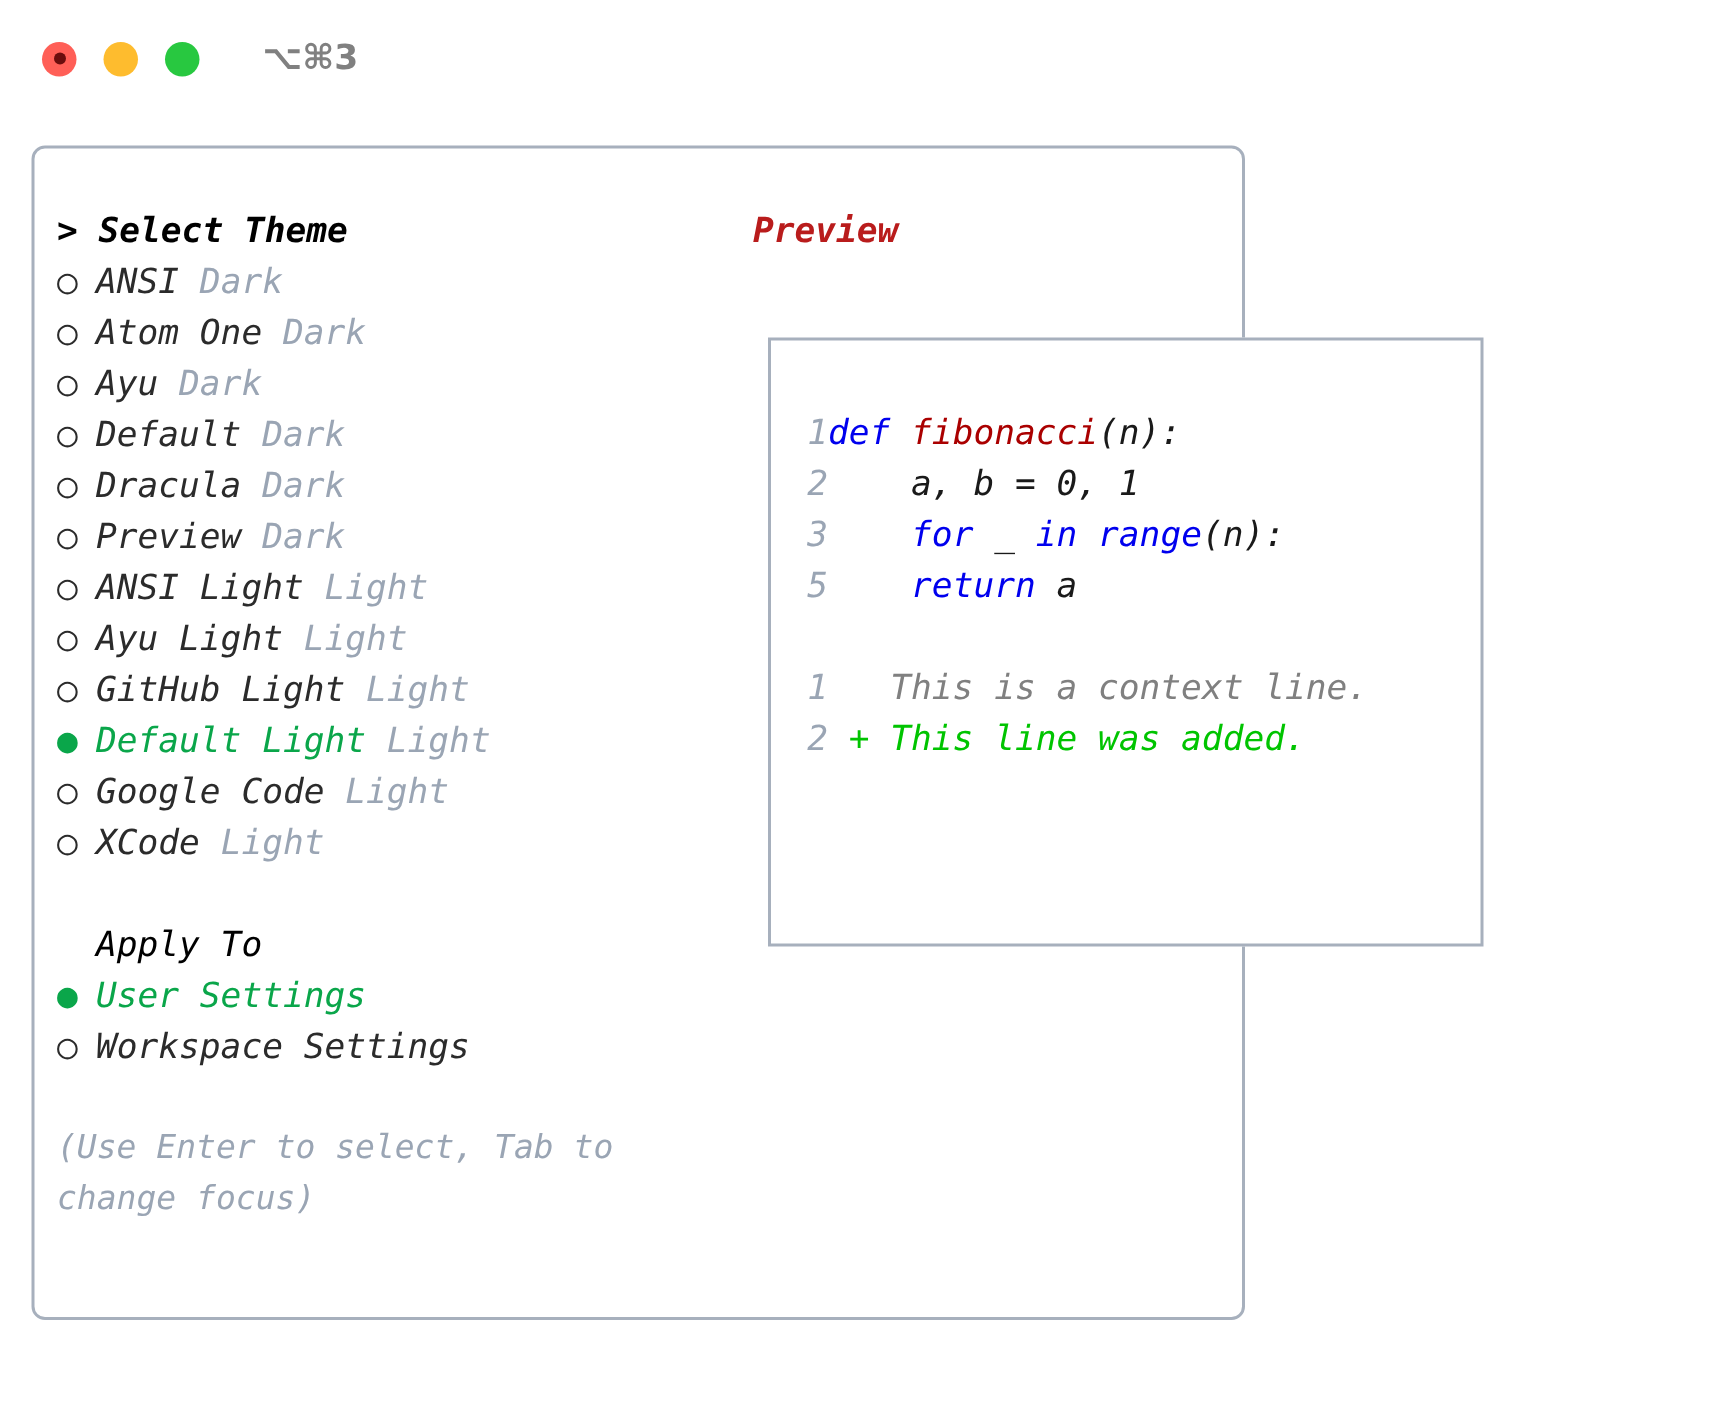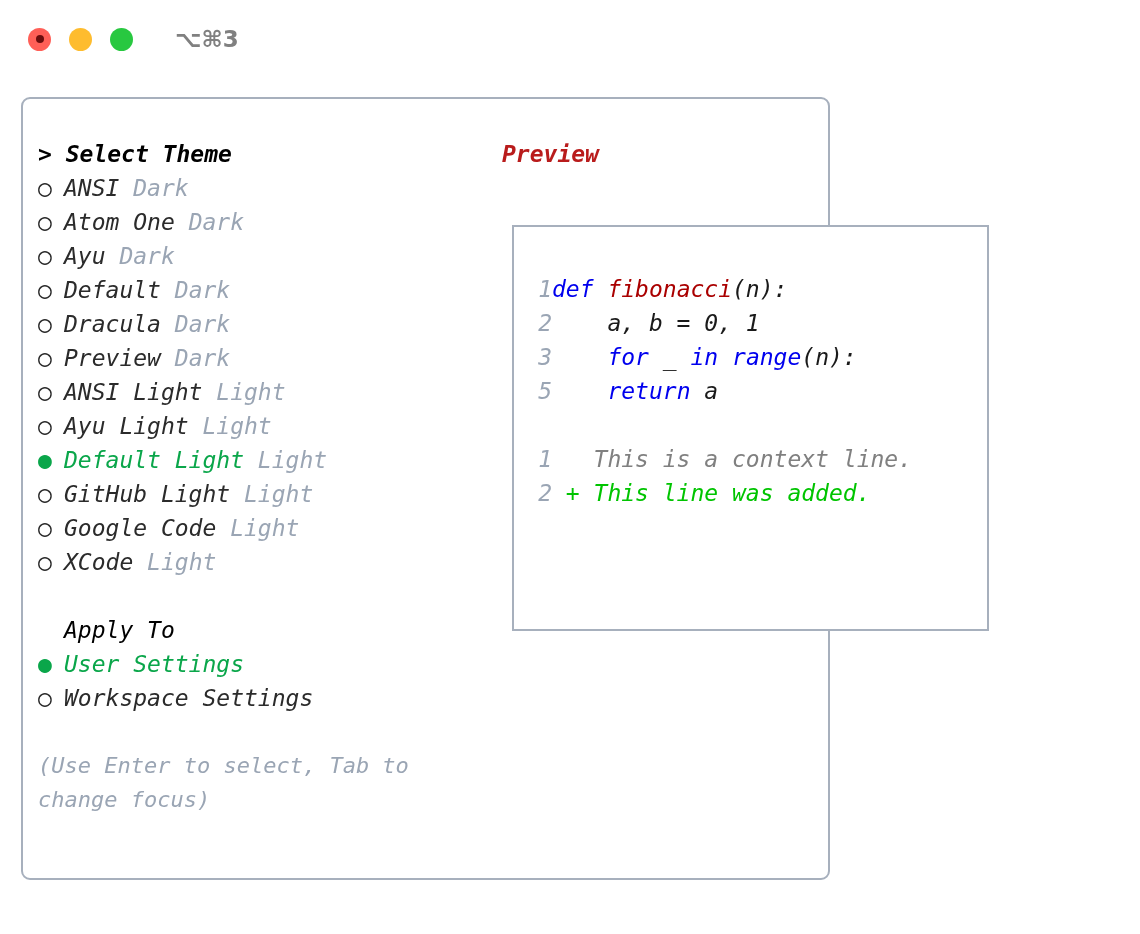--- a/index.html
+++ b/index.html
@@ -190,22 +190,22 @@
 
     <div id="theme-list">
         <div class="opt"><span class="marker">○</span><span class="name">ANSI</span><span class="cat"> Dark</span></div>
         <div class="opt"><span class="marker">○</span><span class="name">Atom One</span><span class="cat"> Dark</span></div>
         <div class="opt"><span class="marker">○</span><span class="name">Ayu</span><span class="cat"> Dark</span></div>
         <div class="opt"><span class="marker">○</span><span class="name">Default</span><span class="cat"> Dark</span></div>
         <div class="opt"><span class="marker">○</span><span class="name">Dracula</span><span class="cat"> Dark</span></div>
         <div class="opt"><span class="marker">○</span><span class="name">Preview</span><span class="cat"> Dark</span></div>
         <div class="opt"><span class="marker">○</span><span class="name">ANSI Light</span><span class="cat"> Light</span></div>
         <div class="opt"><span class="marker">○</span><span class="name">Ayu Light</span><span class="cat"> Light</span></div>
+        <div class="opt"><span class="marker">○</span><span class="name">GitHub Light</span><span class="cat"> Light</span></div>
         <div class="opt selected"><span class="marker">●</span><span class="name">Default Light</span><span class="cat"> Light</span></div>
-        <div class="opt"><span class="marker">○</span><span class="name">GitHub Light</span><span class="cat"> Light</span></div>
         <div class="opt"><span class="marker">○</span><span class="name">Google Code</span><span class="cat"> Light</span></div>
         <div class="opt"><span class="marker">○</span><span class="name">XCode</span><span class="cat"> Light</span></div>
       </div>
 
     <div class="section-gap"></div>
 
     <div class="section-title">Apply To</div>
 
     <div id="apply-list">
         <div class="opt selected"><span class="marker">●</span><span class="name">User Settings</span></div>

